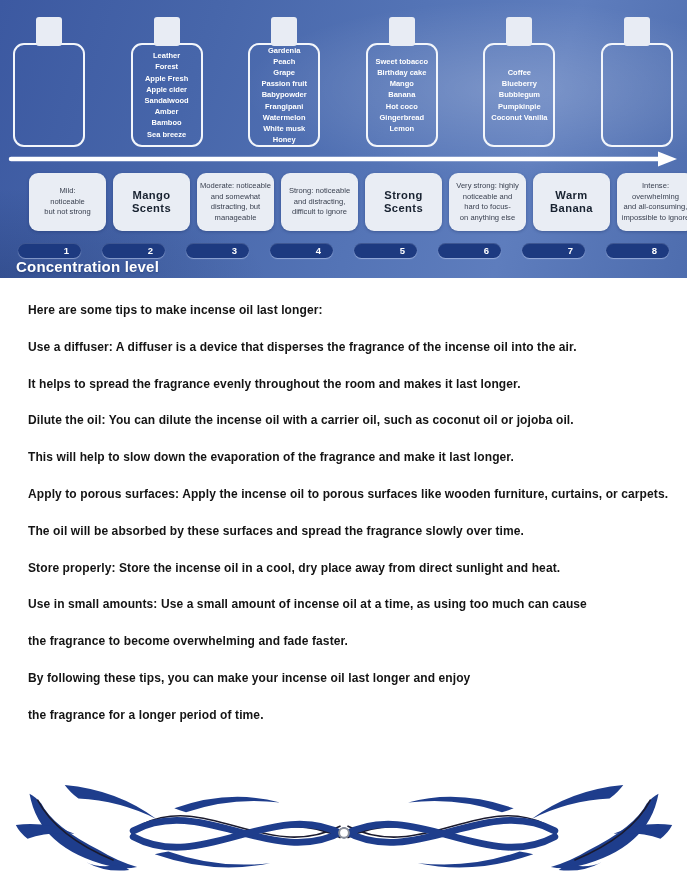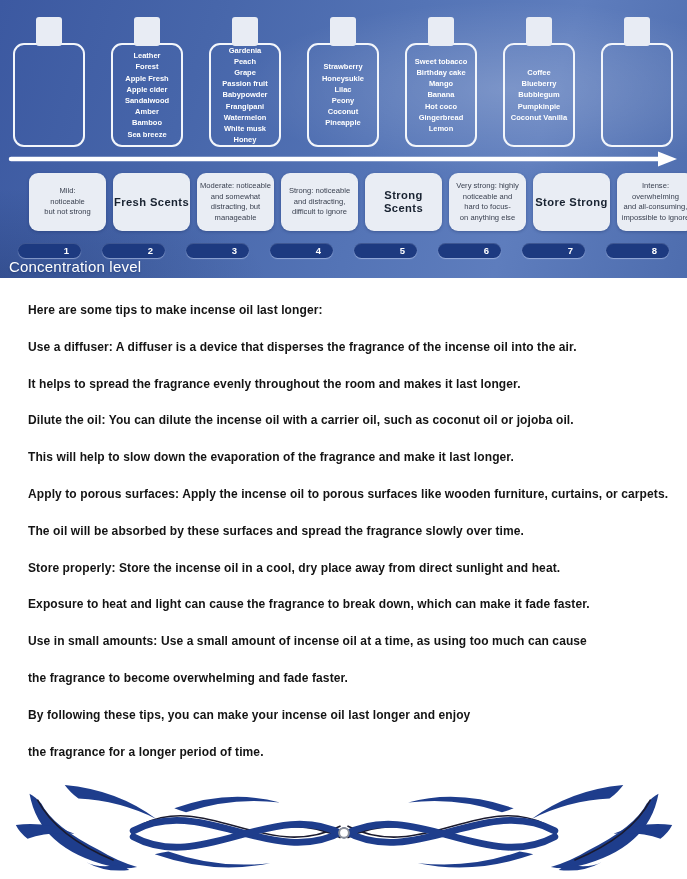--- a/index.html
+++ b/index.html
@@ -75,22 +75,22 @@
   .level-pill {
     width: 63px; height: 15px;
     background: #1d3a80;
     border-radius: 8px;
     box-shadow: 0 1px 1px rgba(200,215,245,0.55), inset 0 1px 0 rgba(255,255,255,0.15);
     color: #ffffff; font-weight: bold; font-size: 9.5px; line-height: 15px;
     text-align: right; padding-right: 12px;
   }
 
   .axis-label {
-    position: absolute; left: 9px; bottom: 3px;
-    color: #ffffff; font-weight: normal; font-size: 15px;
+    position: absolute; left: 16px; bottom: 3px;
+    color: #ffffff; font-weight: bold; font-size: 15px;
     letter-spacing: 0.2px;
     text-shadow: 0 1px 2px rgba(20,40,90,0.4);
   }
 
   
   .tips { padding: 25px 6px 0 28px; }
   .tips p {
     font-size: 12px; color: #141414;
     height: 36.8px; line-height: 14px;
     letter-spacing: 0.1px;
@@ -135,29 +135,20 @@
 Peach
 Grape
 Passion fruit
 Babypowder
 Frangipani
 Watermelon
 White musk
 Honey</div>
   </div>
 
-  <div class="bottle-col">
-    <div class="bottle-cap"></div>
-    <div class="bottle-body">Strawberry
-Honeysukle
-Lilac
-Peony
-Coconut
-Pineapple</div>
-  </div>
 
   <div class="bottle-col">
     <div class="bottle-cap"></div>
     <div class="bottle-body">Sweet tobacco
 Birthday cake
 Mango
 Banana
 Hot coco
 Gingerbread Lemon</div>
   </div>
@@ -183,21 +174,21 @@
     </svg>
 
     <div class="cards-row">
   <div class="level-card">
     <span>Mild:
 noticeable
 but not strong</span>
   </div>
 
   <div class="level-card emph">
-    <span>Fresh Scents</span>
+    <span>Mango Scents</span>
   </div>
 
   <div class="level-card">
     <span>Moderate: noticeable
 and somewhat
 distracting, but
 manageable</span>
   </div>
 
   <div class="level-card">
@@ -211,21 +202,21 @@
   </div>
 
   <div class="level-card">
     <span>Very strong: highly
 noticeable and
 hard to focus-
 on anything else</span>
   </div>
 
   <div class="level-card emph">
-    <span>Store Strong</span>
+    <span>Warm Banana</span>
   </div>
 
   <div class="level-card">
     <span>Intense:
 overwhelming
 and all-consuming,
 impossible to ignore</span>
   </div>
 </div>
 
@@ -268,21 +259,20 @@
 
   <div class="tips">
       <p>Here are some tips to make incense oil last longer:</p>
       <p>Use a diffuser: A diffuser is a device that disperses the fragrance of the incense oil into the air.</p>
       <p>It helps to spread the fragrance evenly throughout the room and makes it last longer.</p>
       <p>Dilute the oil: You can dilute the incense oil with a carrier oil, such as coconut oil or jojoba oil.</p>
       <p>This will help to slow down the evaporation of the fragrance and make it last longer.</p>
       <p>Apply to porous surfaces: Apply the incense oil to porous surfaces like wooden furniture, curtains, or carpets.</p>
       <p>The oil will be absorbed by these surfaces and spread the fragrance slowly over time.</p>
       <p>Store properly: Store the incense oil in a cool, dry place away from direct sunlight and heat.</p>
-      <p>Exposure to heat and light can cause the fragrance to break down, which can make it fade faster.</p>
       <p>Use in small amounts: Use a small amount of incense oil at a time, as using too much can cause</p>
       <p>the fragrance to become overwhelming and fade faster.</p>
       <p>By following these tips, you can make your incense oil last longer and enjoy</p>
       <p>the fragrance for a longer period of time.</p>
     </div>
 
   <div class="flourish-wrap">
     <svg width="672" height="92" viewBox="0 0 687 92">
       <g id="fl-half" fill="#1e3d8c" stroke="none">
 

